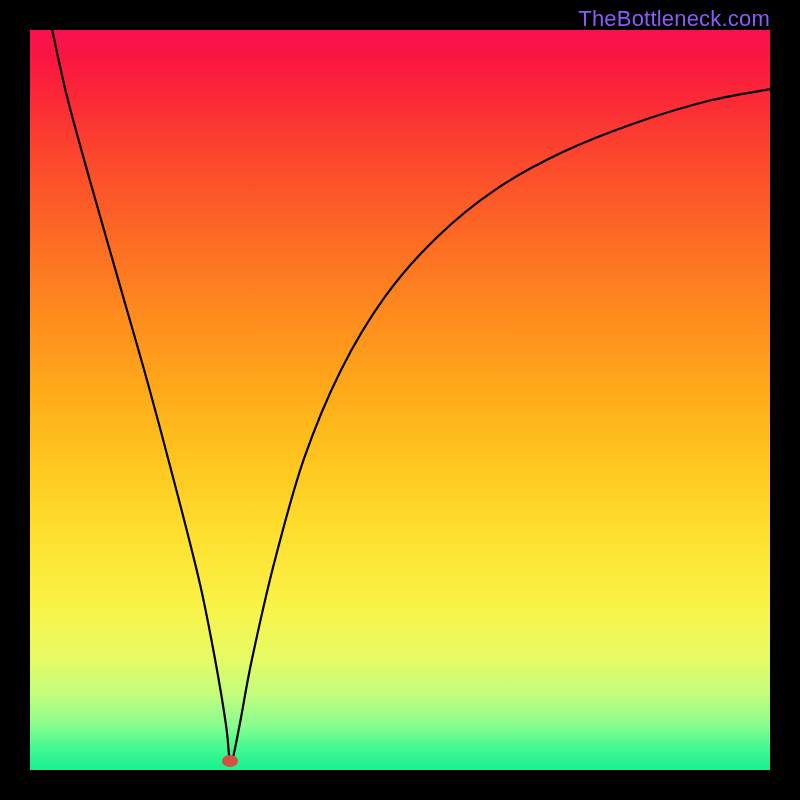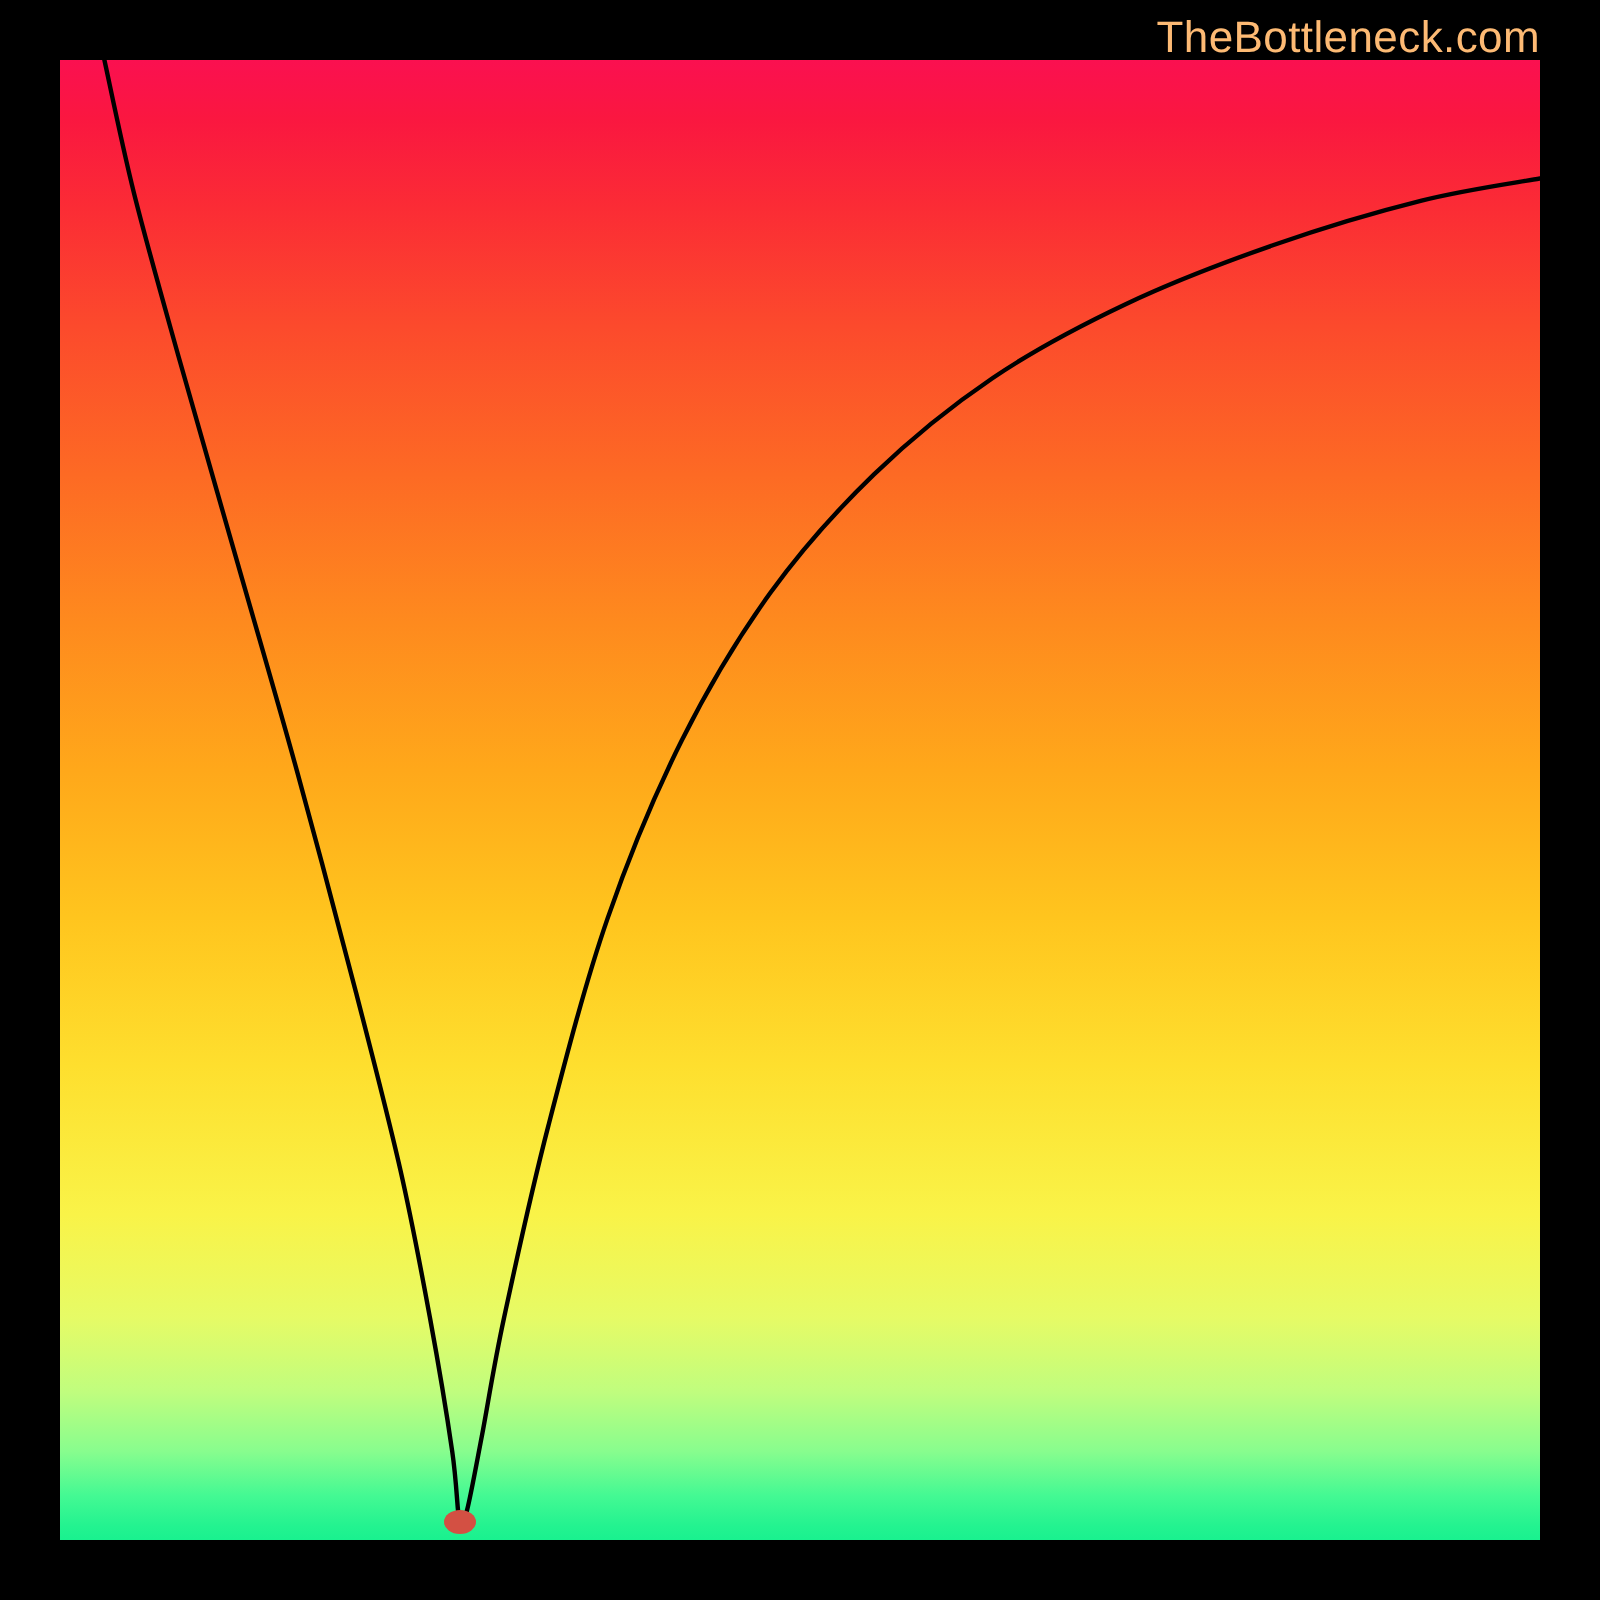--- a/index.html
+++ b/index.html
@@ -40,21 +40,21 @@
       #88fd8e 94%,
       #44f993 97%,
       #24f390 99%,
       #19f18f 100%
     );
   }
   .watermark {
     position: absolute;
     top: 6px;
     right: 30px;
-    color: #fdba74;
+    color: #8b5cf6;
     font-size: 22px;
     font-weight: 400;
     letter-spacing: 0.2px;
   }
   svg.curve {
     position: absolute;
     left: 0;
     top: 0;
     width: 740px;
     height: 740px;

